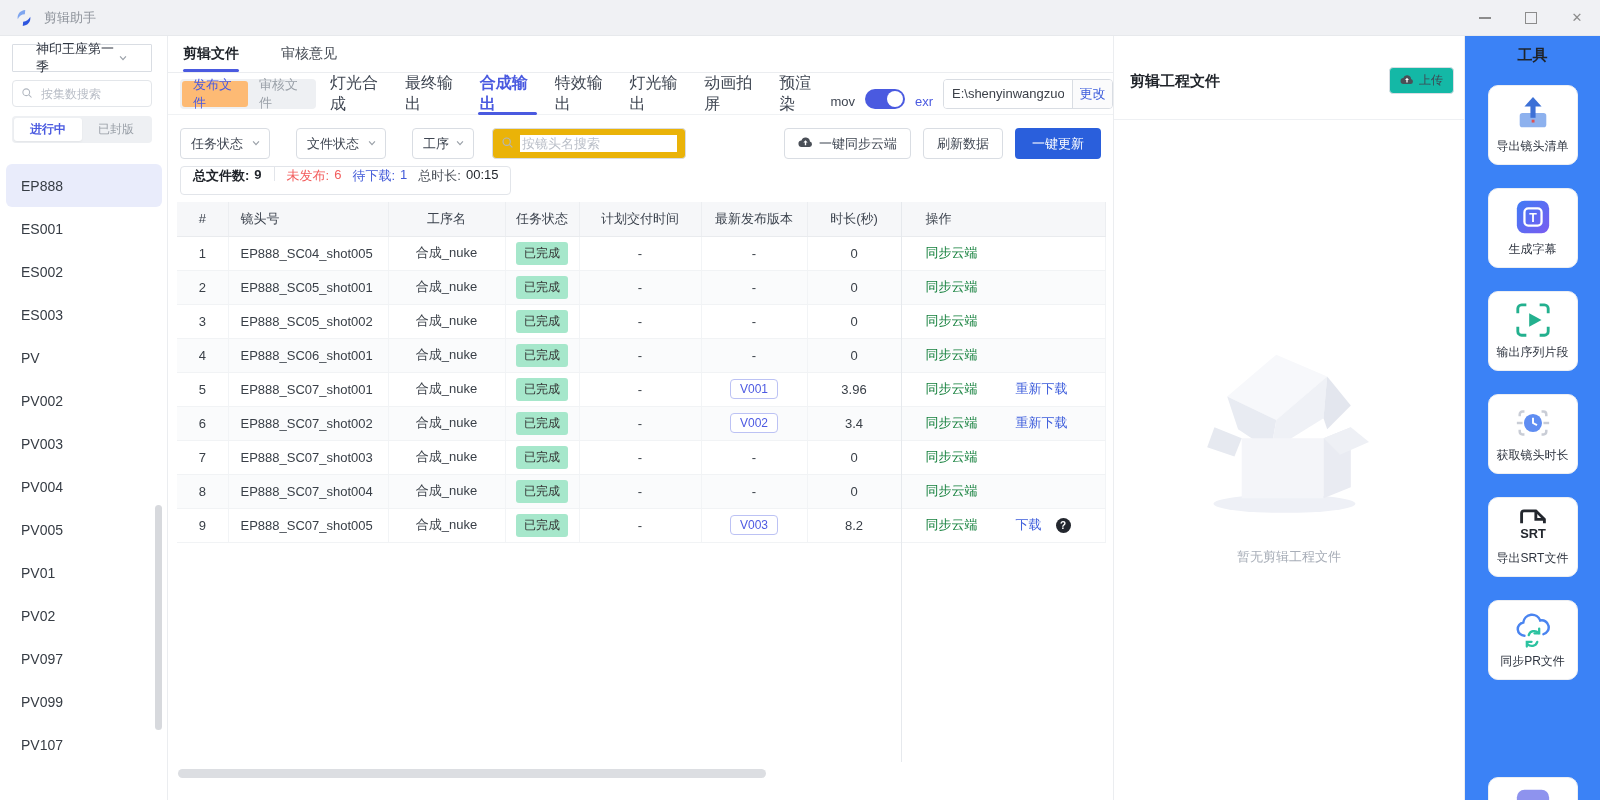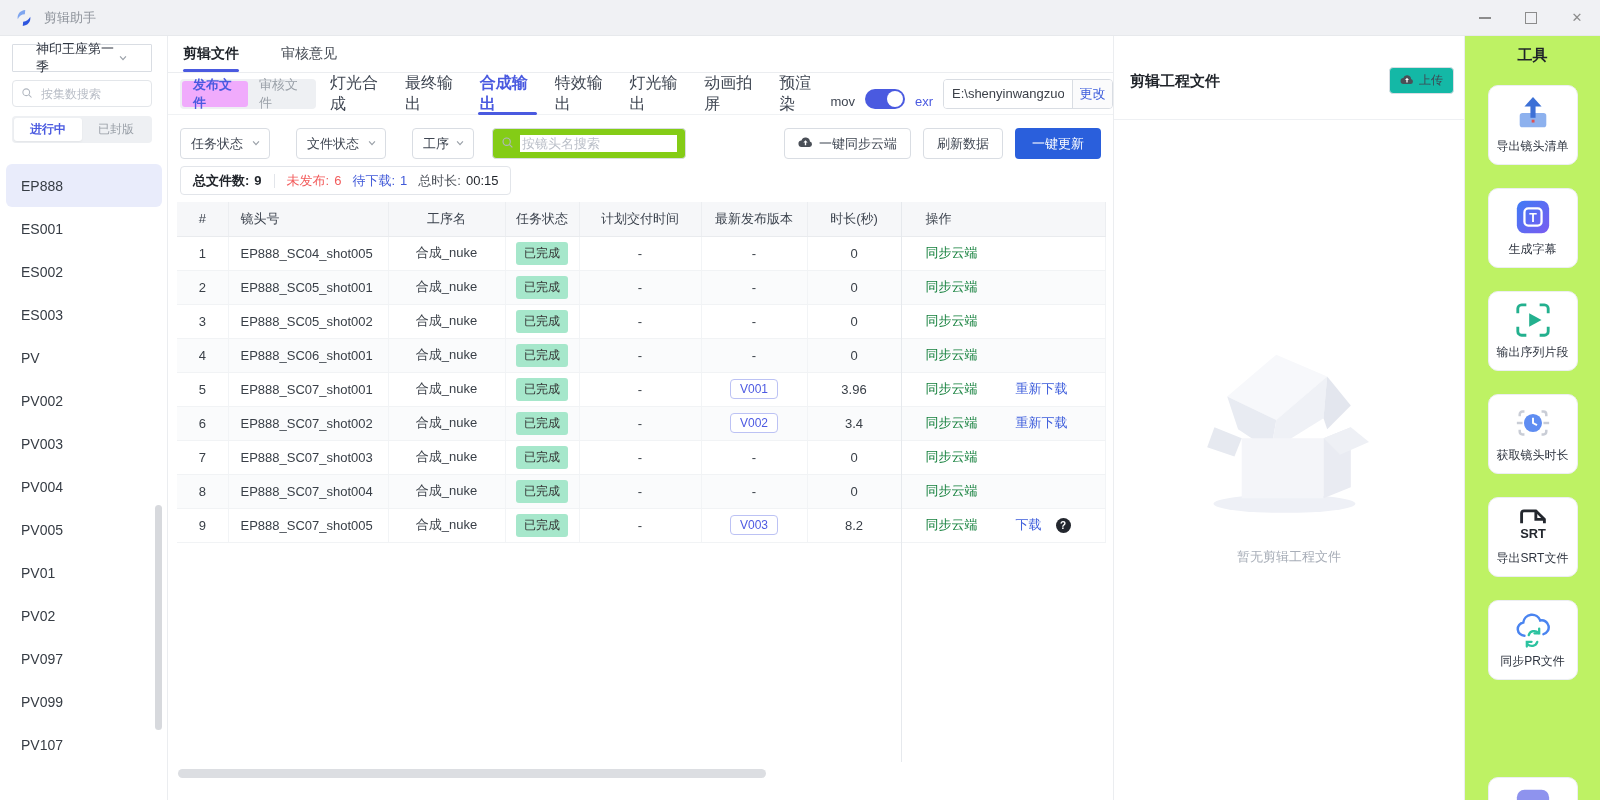--- a/index.html
+++ b/index.html
@@ -42,51 +42,51 @@
             display:flex;align-items:center}
   .tab{position:relative;height:100%;display:flex;align-items:center;font-size:14px;cursor:pointer}
   .tab-file{margin-left:15px;color:#1f2329;font-weight:bold}
   .tab-file::after{content:"";position:absolute;left:0;right:0;bottom:0;height:3px;background:#4a5ae0;border-radius:2px}
   .tab-review{margin-left:42px;color:#474d56}
 
   .subrow{position:absolute;left:0;top:37px;width:100%;height:42px;border-bottom:1px solid #f0f2f4;
           display:flex;align-items:center}
   .file-seg{margin-left:12px;height:30px;background:#eef0f3;border-radius:4px;display:flex;padding:2px;font-size:13px}
   .fseg{padding:0 11px;display:flex;align-items:center;color:#9aa0a8;border-radius:3px;cursor:pointer}
-  .fseg.active{background:#f0abfc;color:#4a5ae0;font-weight:bold}
+  .fseg.active{background:#fdba74;color:#4a5ae0;font-weight:normal}
   .pipeline-tabs{display:flex;margin-left:4px;height:42px;align-items:center}
   .pipe-tab{position:relative;font-size:16px;color:#3f4652;margin:0 10px;height:100%;
             display:flex;align-items:center;cursor:pointer}
   .pipe-tab.active{color:#4a5ae0;font-weight:bold}
   .pipe-tab.active::after{content:"";position:absolute;left:-2px;right:-2px;bottom:0;height:3px;background:#4a5ae0;border-radius:2px}
   .fmt-cluster{margin-left:auto;display:flex;align-items:flex-end;margin-right:0}
   .fmt-label{font-size:13px;color:#3f4652}
   .fmt-exr{font-size:13px;color:#4a5ae0;margin:0 10px 0 10px}
   .toggle{width:40px;height:20px;border-radius:10px;background:#4a5ae0;position:relative;margin-left:10px;cursor:pointer}
   .toggle .knob{position:absolute;right:2px;top:2px;width:16px;height:16px;background:#fff;border-radius:50%}
   .path-box{display:flex;height:30px;border:1px solid #d9dde3;border-radius:4px;overflow:hidden}
   .path-box input{width:128px;border:none;outline:none;font-size:13px;color:#3c4149;padding:0 8px}
   .change-btn{width:40px;border-left:1px solid #d9dde3;background:#fbfbfc;color:#3b5bdb;font-size:13px;
               display:flex;align-items:center;justify-content:center;cursor:pointer}
 
   .filter-row{position:absolute;left:0;top:92px;width:100%;height:31px;display:flex;align-items:center}
   .dd{height:31px;border:1px solid #d9dde3;border-radius:4px;display:flex;align-items:center;
       justify-content:space-between;font-size:13px;color:#3f4652;padding:0 8px 0 10px;background:#fff;cursor:pointer}
   .dd1{margin-left:12px;width:90px}.dd2{margin-left:26px;width:90px}.dd3{margin-left:26px;width:62px}
   .search-box{margin-left:18px;width:194px;height:31px;border:1px solid #d9dde3;border-radius:4px;
-              display:flex;align-items:center;padding:0 8px;background:#84cc16}
+              display:flex;align-items:center;padding:0 8px;background:#eab308}
   .search-box input{border:none;outline:none;font-size:13px;width:100%;margin-left:6px;color:#333}
   .action-cluster{margin-left:auto;margin-right:12px;display:flex;align-items:center;gap:12px}
   .btn-outline{height:31px;border:1px solid #d9dde3;border-radius:4px;background:#fff;font-size:13px;color:#3f4652;
                display:flex;align-items:center;justify-content:center;padding:0 13px;gap:6px;cursor:pointer}
   .btn-primary{height:31px;border:none;border-radius:4px;background:#2a5fdc;color:#fff;font-size:13px;
                display:flex;align-items:center;padding:0 17px;cursor:pointer}
 
   .stats-bar{position:absolute;left:12px;top:130px;height:29px;border:1px solid #e2e5ea;border-radius:4px;
-             display:flex;align-items:center;font-size:13px;padding:0 12px;gap:5px}
+             display:flex;font-size:13px;padding:0 12px;gap:5px}
   .st-strong{font-weight:bold;color:#1f2329}
   .stat-div{width:1px;height:14px;background:#e2e5ea;margin:0 7px}
   .stat-red{color:#f25c5c}.stat-blue{color:#4059d8}
   .stat-label{color:#4a4f57}.stat-value{color:#1f2329}
 
   .table-wrap{position:absolute;left:9px;top:166px;width:928px}
   table{border-collapse:collapse;table-layout:fixed;width:928px;font-size:13px}
   th{height:34px;background:#f6f7f9;font-weight:normal;color:#3c434e;
      border-bottom:1px solid #e9ebee;border-right:1px solid #eceef1}
   td{height:34px;border-bottom:1px solid #f1f3f5;border-right:1px solid #f2f4f6;color:#3a4048;background:#fff}
@@ -110,21 +110,21 @@
   
   .project-panel{position:absolute;left:1114px;top:36px;width:351px;height:764px;border-right:1px solid #ebedf0;background:#fff}
   .pp-header{position:absolute;left:0;top:0;width:100%;height:84px;border-bottom:1px solid #eef0f3}
   .pp-title{position:absolute;left:16px;top:36px;font-size:15px;font-weight:bold;color:#1f2329}
   .upload-btn{position:absolute;right:10px;top:31px;height:27px;border:1px solid #d9dde3;border-radius:4px;
               background:#14b8a6;font-size:12px;color:#3f4652;display:flex;align-items:center;padding:0 10px;gap:5px;cursor:pointer}
   .empty-illus{position:absolute;left:50%;top:300px;transform:translateX(-50%)}
   .empty-text{position:absolute;left:0;top:512px;width:100%;text-align:center;font-size:13px;color:#a8aeb8}
 
   
-  .tools-rail{position:absolute;left:1465px;top:36px;width:135px;height:764px;background:#bef264}
+  .tools-rail{position:absolute;left:1465px;top:36px;width:135px;height:764px;background:#3b82f6}
   .tools-title{margin-top:10px;text-align:center;font-size:15px;font-weight:bold;color:#1f2329}
   .tool-list{display:flex;flex-direction:column;align-items:center;gap:23px;margin-top:20px}
   .tool-card{width:90px;height:80px;border:1px solid #eceef2;border-radius:10px;background:#fff;
              display:flex;flex-direction:column;align-items:center;justify-content:center;gap:5px;cursor:pointer}
   .tool-card.offset{margin-top:74px}
   .tool-ic{display:flex}
   .tool-label{font-size:12px;color:#2f3540;white-space:nowrap}
 </style>
 </head>
 <body>

